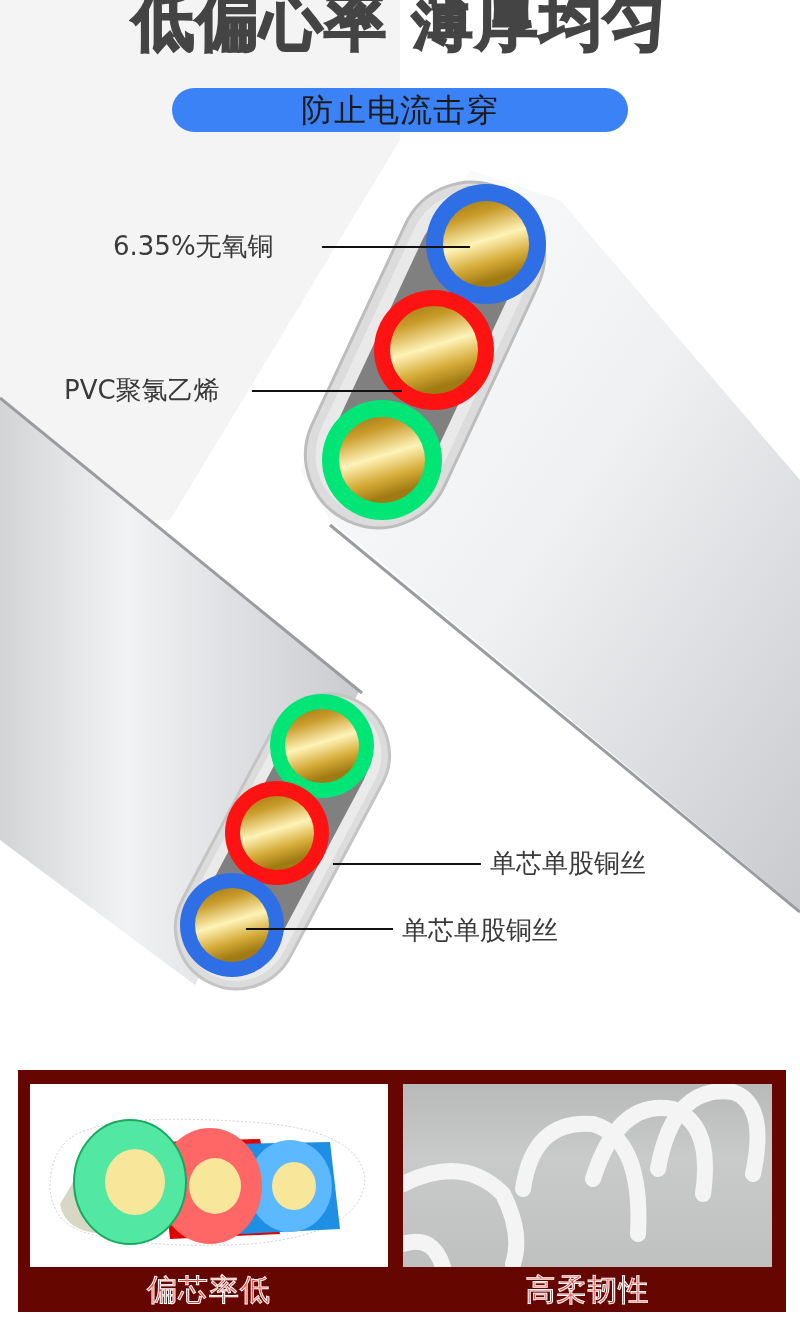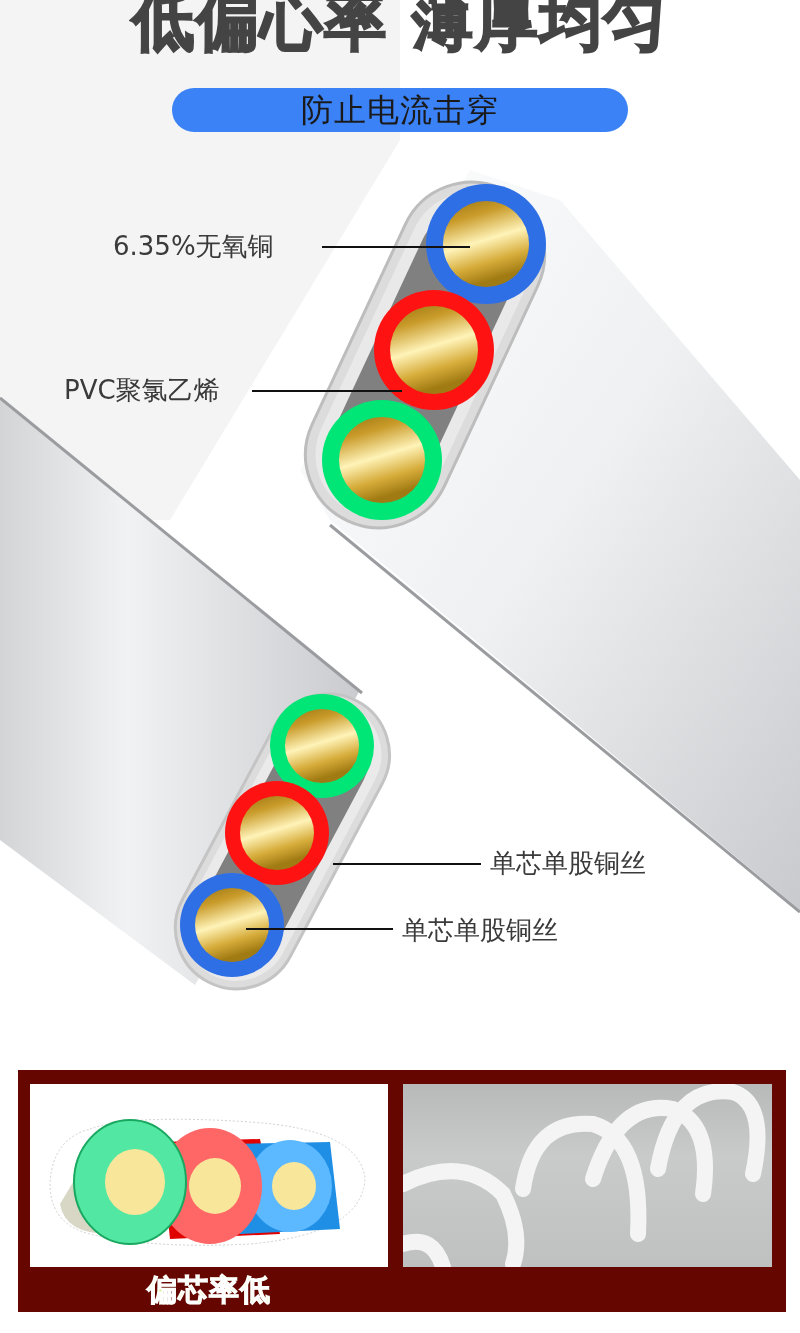--- a/index.html
+++ b/index.html
@@ -7,21 +7,21 @@
   .bg-wedge { position:absolute; left:0; top:0; width:800px; height:1060px; }
   .title { position:absolute; left:0; top:-14px; width:800px; text-align:center; font-family:"DejaVu Sans", sans-serif; font-weight:900; font-size:62px; letter-spacing:2px; color:#444444; line-height:70px; transform:scaleY(1.05); -webkit-text-stroke:2px #444444; }
   .pill { position:absolute; left:172px; top:88px; width:456px; height:44px; border-radius:22px; background:#3b82f6; text-align:center; line-height:44px; font-size:32px; color:#1a1a1a; letter-spacing:1px; }
   .scene { position:absolute; left:0; top:0; width:800px; height:1060px; }
   .label { position:absolute; font-size:26px; color:#3a3a3a; white-space:nowrap; line-height:30px; }
   .leader { position:absolute; height:1.5px; background:#111; }
   .panel { position:absolute; left:18px; top:1070px; width:768px; height:242px; background:#650700; }
   .thumb { position:absolute; top:14px; height:183px; overflow:hidden; }
   .thumb-left { left:12px; width:358px; background:#fff; }
   .thumb-right { left:385px; width:369px; background:linear-gradient(180deg,#b8bab9 0%,#c9cbca 40%,#bfc1c0 100%); }
-  .cap { position:absolute; top:197px; height:45px; line-height:45px; text-align:center; color:#bef264; font-weight:700; font-size:30px; letter-spacing:1px; -webkit-text-stroke:1px #ffffff; }
+  .cap { position:absolute; top:197px; height:45px; line-height:45px; text-align:center; color:#ef4444; font-weight:400; font-size:30px; letter-spacing:1px; -webkit-text-stroke:1px #ffffff; }
   .cap-left { left:12px; width:358px; }
   .cap-right { left:385px; width:369px; }
 </style>
 </head>
 <body>
 
 <svg class="bg-wedge" viewBox="0 0 800 1060">
   <polygon points="0,0 400,0 400,140 170,520 0,520" fill="#f4f4f4"></polygon>
 </svg>
 
@@ -117,13 +117,14 @@
       <g fill="none" stroke="#f4f4f4" stroke-width="16" stroke-linecap="round">
         <path d="M0,100 Q60,70 100,110 Q120,150 110,180"></path>
         <path d="M120,105 Q130,35 190,40 Q240,55 235,150"></path>
         <path d="M190,95 Q215,15 270,25 Q310,40 300,110"></path>
         <path d="M255,85 Q270,0 330,8 Q365,20 350,90"></path>
         <path d="M0,160 Q30,150 40,183"></path>
       </g>
     </svg>
   </div>
   <div class="cap cap-left">偏芯率低</div>
+  <div class="cap cap-right">高柔韧性</div>
 </div>
 
 </body></html>

